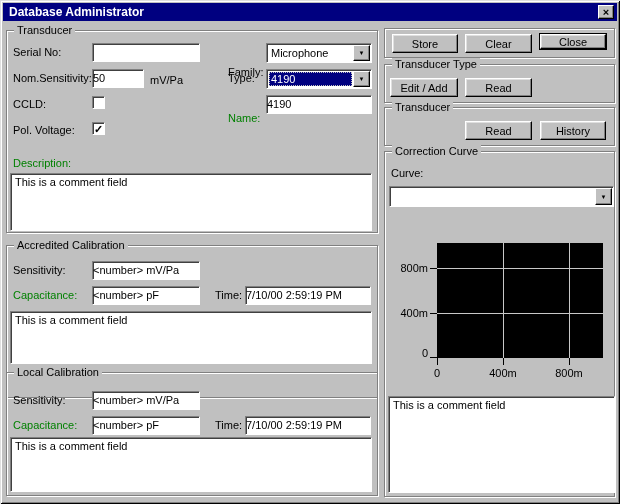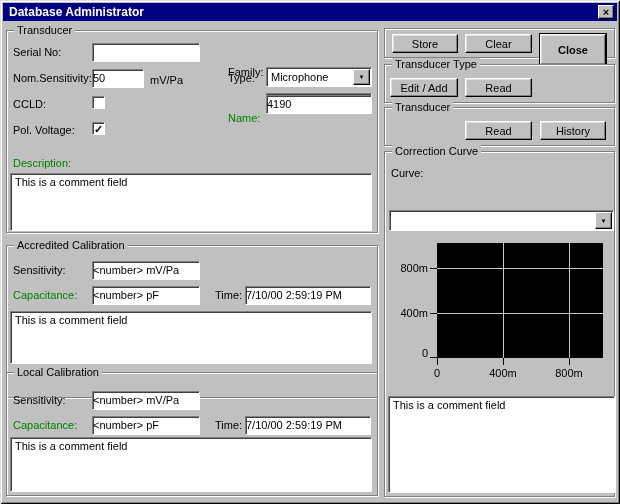--- a/index.html
+++ b/index.html
@@ -35,21 +35,21 @@
   }
   .lbl { position: absolute; white-space: nowrap; line-height: 13px; }
   .green { color: #008000; }
   .field, .textarea, .combo, .checkbox {
     position: absolute; background: #ffffff;
     border: 1px solid; border-color: #808080 #ffffff #ffffff #808080;
     box-shadow: inset 1px 1px 0 #404040;
   }
   .field { padding: 3px 0; white-space: nowrap; overflow: hidden; line-height: 11px; }
   .textarea { padding: 2px 4px; line-height: 13px; overflow: hidden; }
-  .combo { padding: 0; margin-top: 24px; }
+  .combo { padding: 0; }
   .combo .combo-text {
     position: absolute; left: 2px; top: 2px; right: 19px; bottom: 2px;
     padding: 1px 2px; white-space: nowrap; overflow: hidden; line-height: 12px;
   }
   .combo .combo-text.sel {
     background: #000080; color: #ffffff;
     outline: 1px dotted #c0c0c0; outline-offset: -1px;
   }
   .combo .arrow-btn {
     position: absolute; right: 1px; top: 1px; bottom: 1px; width: 17px;
@@ -151,21 +151,21 @@
   <span class="lbl green" style="left:13px; top:419px;">Capacitance:</span>
   <div class="field" style="left:92px; top:416px; width:108px; height:19px;">&lt;number&gt; pF</div>
   <span class="lbl" style="left:215px; top:419px;">Time:</span>
   <div class="field" style="left:245px; top:416px; width:126px; height:19px;">7/10/00 2:59:19 PM</div>
 
   <div class="textarea" style="left:10px; top:437px; width:362px; height:55px;">This is a comment field</div>
 
   <div class="group" style="left:384px; top:28px; width:231px; height:30px;"></div>
   <div class="btn" style="left:465px; top:34px; width:67px; height:19px;">Clear</div>
   <div class="btn" style="left:392px; top:34px; width:66px; height:19px;">Store</div>
-  <div class="btn btn-default" style="left:540px; top:34px; width:66px; height:31px;font-weight:bold;">Close</div>
+  <div class="btn btn-default" style="left:540px; top:34px; width:66px; height:15px;">Close</div>
 
   <div class="group" style="left:384px; top:64px; width:231px; height:39px;">
     <span class="glabel">Transducer Type</span>
   </div>
   <div class="btn" style="left:390px; top:78px; width:68px; height:19px;">Edit / Add</div>
   <div class="btn" style="left:465px; top:78px; width:67px; height:19px;">Read</div>
 
   <div class="group" style="left:384px; top:107px; width:231px; height:39px;">
     <span class="glabel">Transducer</span>
   </div>

